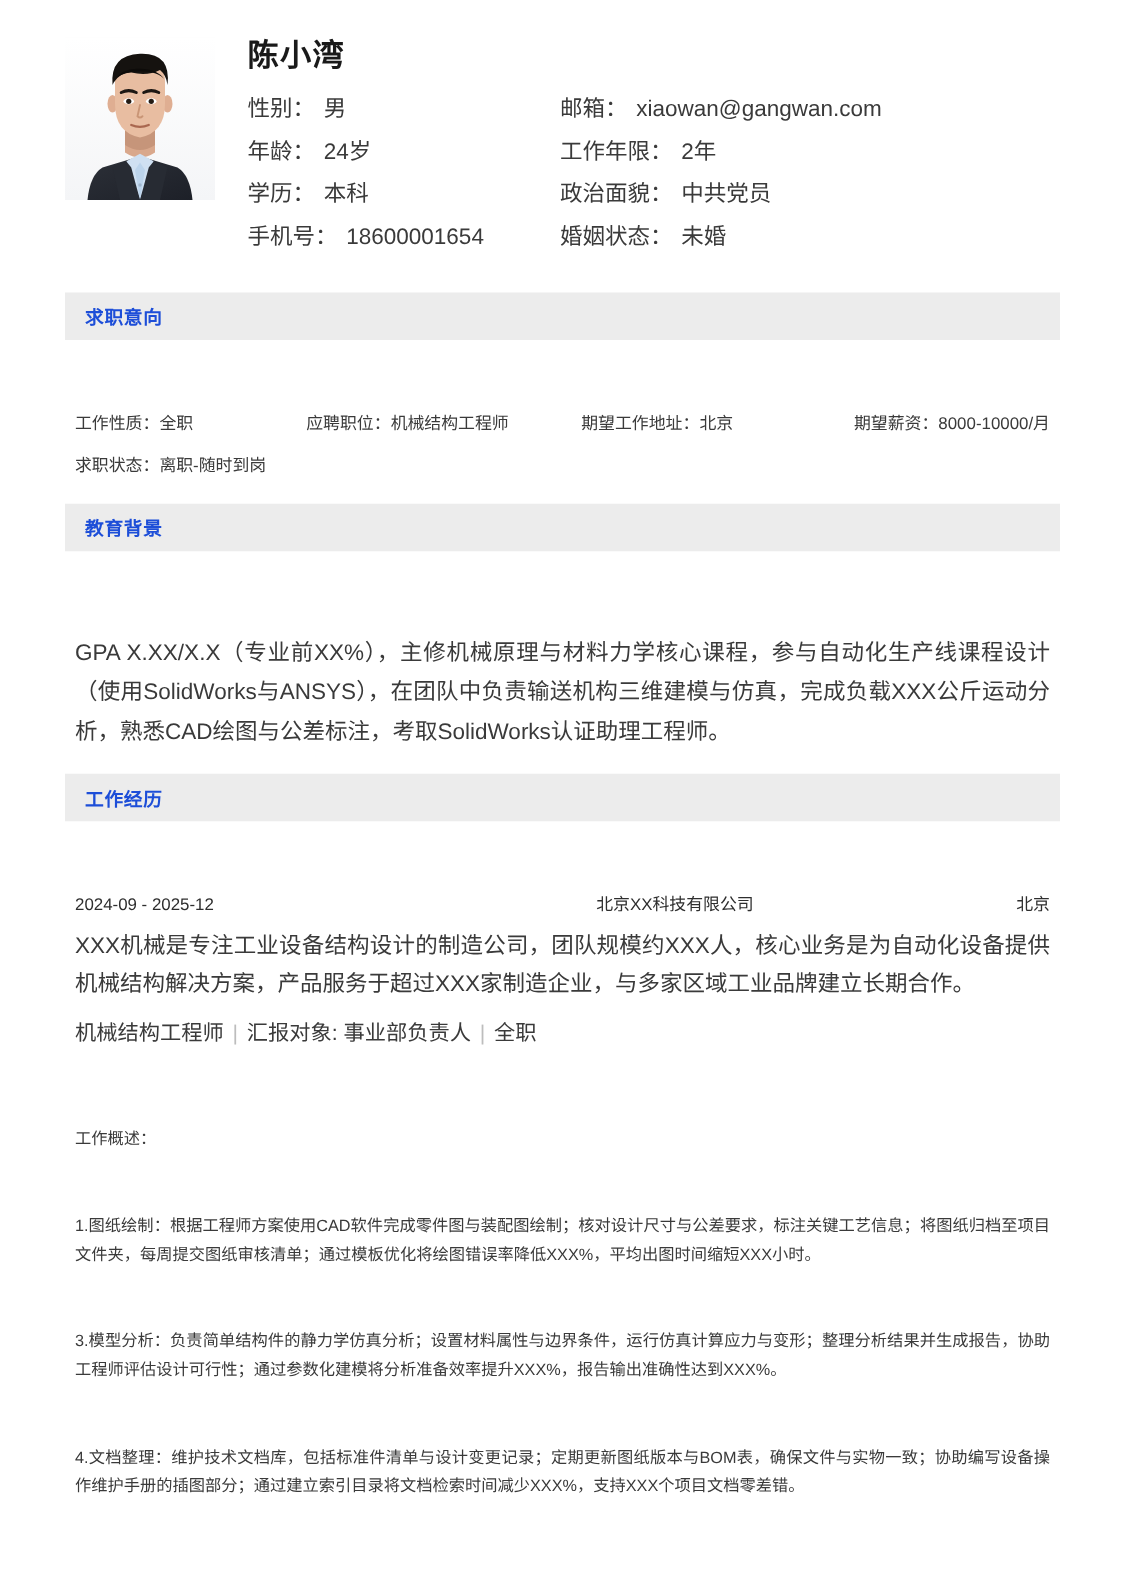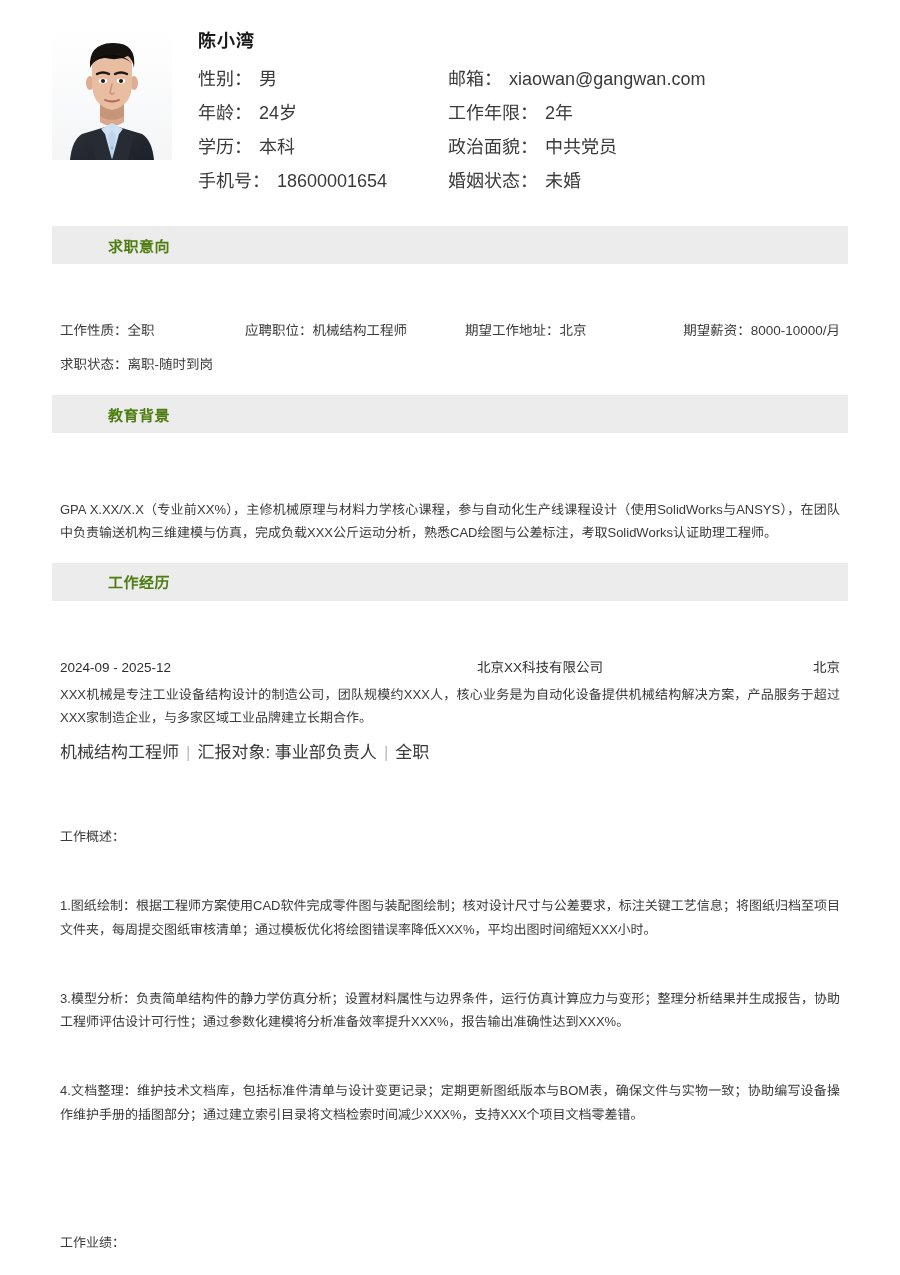--- a/index.html
+++ b/index.html
@@ -36,21 +36,21 @@
     flex: 0 0 120px;
     margin-right: 26px;
     position: relative;
     overflow: hidden;
     background: #fdfdfd;
   }
   .photo svg { display: block; width: 120px; height: 130px; }
 
   .header-right { flex: 1 1 auto; padding-top: 2px; }
   .name {
-    font-size: 18px;
+    font-size: 25px;
     font-weight: bold;
     color: #1a1a1a;
     letter-spacing: 1px;
     margin: 0 0 14px 0;
     padding-left: 0;
     line-height: 1.1;
   }
   .info-grid {
     display: grid;
     grid-template-columns: 250px 1fr;
@@ -69,42 +69,41 @@
     background: #ececec;
     height: 38px;
     display: flex;
     align-items: center;
     padding: 0 16px;
     margin-top: 14px;
   }
   .section-title {
     font-size: 15px;
     font-weight: bold;
-    color: #4d7c0f;
+    color: #1d4ed8;
     letter-spacing: 0.5px;
-    margin-left: 40px;
   }
   .section-body { padding: 16px 8px 4px 8px; margin-top: 40px; }
 
   
   .entry-row {
     display: flex;
     align-items: flex-start;
     font-size: 13.5px;
     color: #2e2e2e;
     line-height: 1.6;
   }
   .col-left   { flex: 0 0 300px; }
   .col-right-narrow { flex: 0 0 120px; text-align: right; }
   .col-mid-center { flex: 1 1 auto; text-align: center; }
 
   .meta-sep { color: #bdbdbd; margin: 0 7px; }
 
   .para {
-    font-size: 13px;
+    font-size: 18px;
     color: #3a3a3a;
     line-height: 1.75;
     margin: 10px 0 0 0;
     text-align: justify;
   }
   .para.tight { margin-top: 6px; }
   .subrole {
     font-size: 17px;
     color: #3a3a3a;
     margin-top: 9px;

